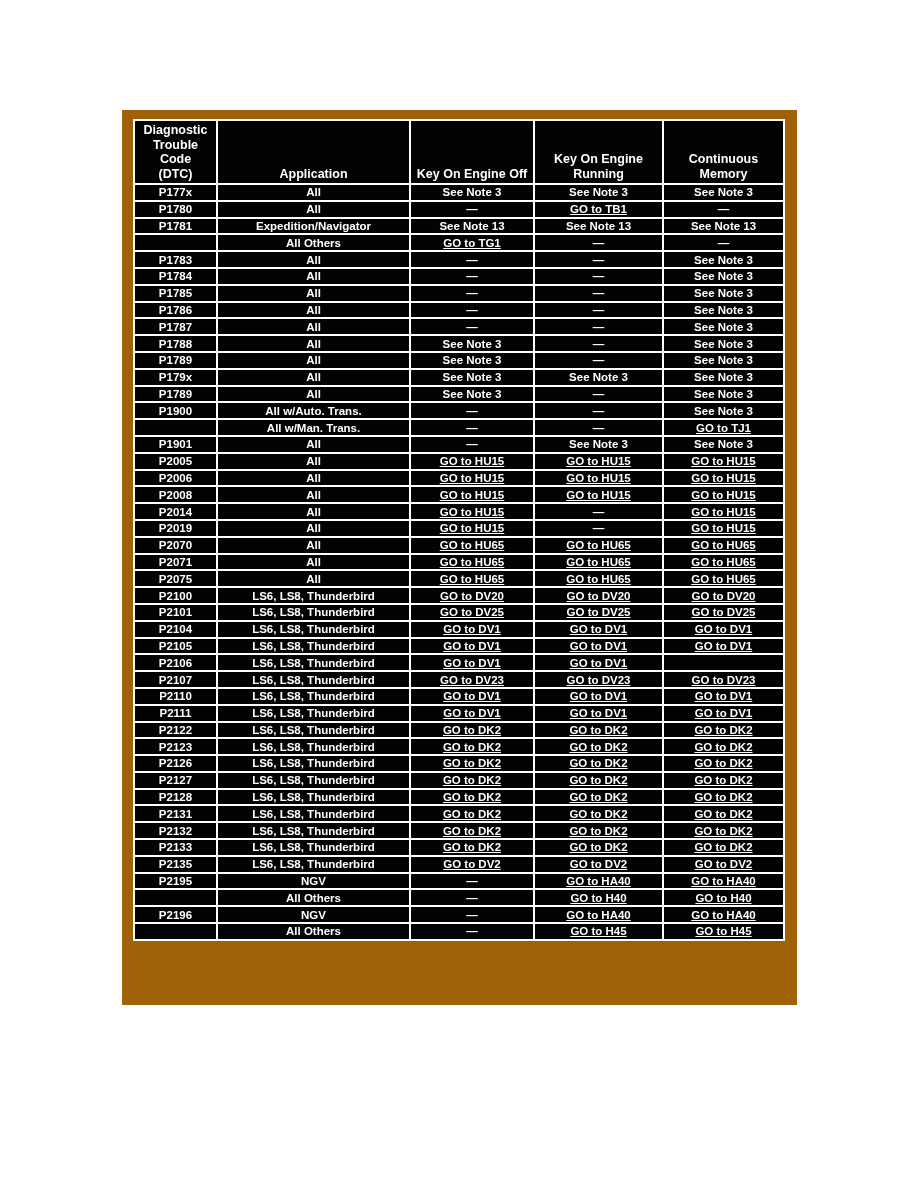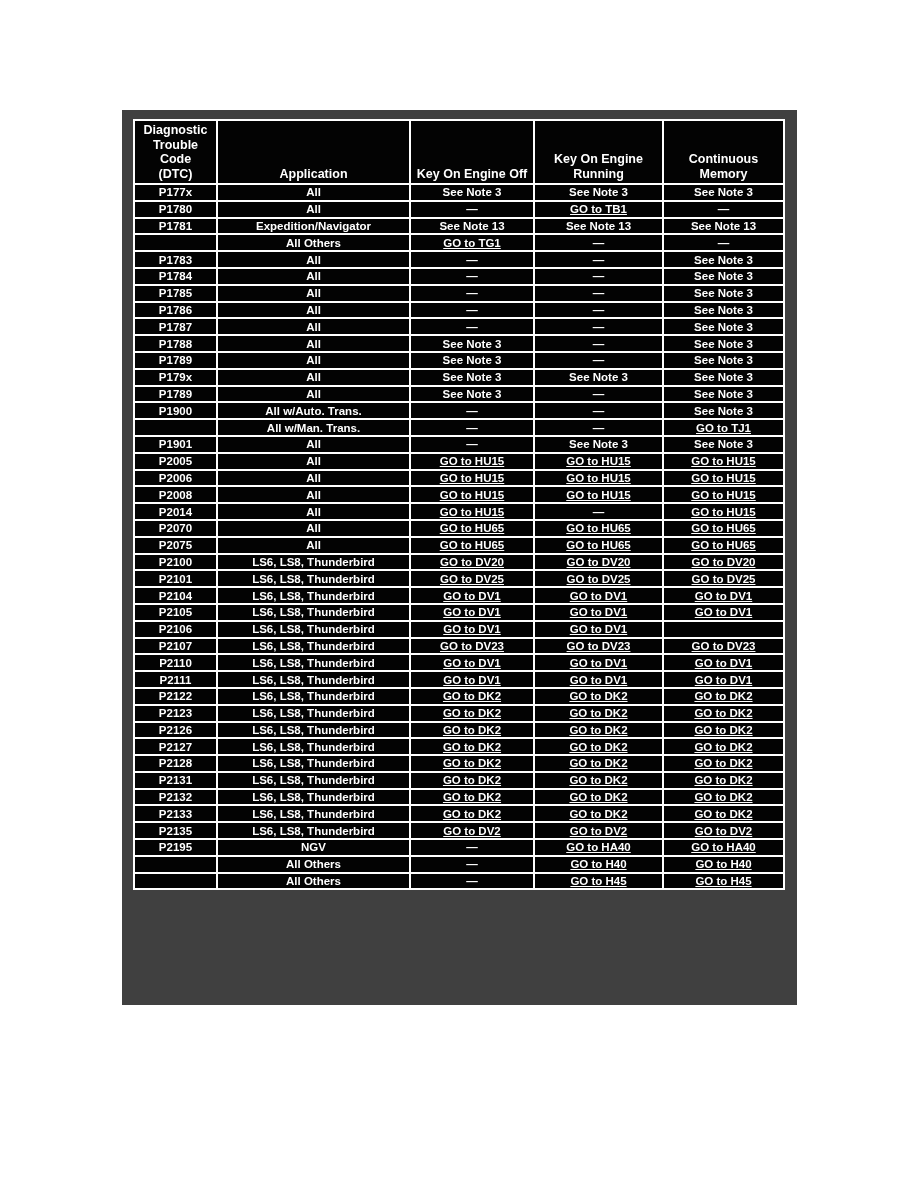--- a/index.html
+++ b/index.html
@@ -14,21 +14,21 @@
     background: #ffffff;
     overflow: hidden;
     font-family: "Liberation Sans", sans-serif;
   }
   .table-panel {
     position: absolute;
     left: 122px;
     top: 110px;
     width: 675px;
     height: 895px;
-    background: #404040;
+    background: #a16207;
   }
   table.dtc-table {
     position: absolute;
     left: 11px;
     top: 9px;
     width: 650px;
     border-collapse: collapse;
     table-layout: fixed;
     background: #030303;
   }
@@ -222,21 +222,35 @@
             <td><span class="golink">GO to HU15</span></td>
           </tr>
           <tr>
             <td>P2014</td>
             <td>All</td>
             <td><span class="golink">GO to HU15</span></td>
             <td>—</td>
             <td><span class="golink">GO to HU15</span></td>
           </tr>
           <tr>
+            <td>P2019</td>
+            <td>All</td>
+            <td><span class="golink">GO to HU15</span></td>
+            <td>—</td>
+            <td><span class="golink">GO to HU15</span></td>
+          </tr>
+          <tr>
             <td>P2070</td>
+            <td>All</td>
+            <td><span class="golink">GO to HU65</span></td>
+            <td><span class="golink">GO to HU65</span></td>
+            <td><span class="golink">GO to HU65</span></td>
+          </tr>
+          <tr>
+            <td>P2071</td>
             <td>All</td>
             <td><span class="golink">GO to HU65</span></td>
             <td><span class="golink">GO to HU65</span></td>
             <td><span class="golink">GO to HU65</span></td>
           </tr>
           <tr>
             <td>P2075</td>
             <td>All</td>
             <td><span class="golink">GO to HU65</span></td>
             <td><span class="golink">GO to HU65</span></td>
@@ -367,20 +381,27 @@
             <td>—</td>
             <td><span class="golink">GO to HA40</span></td>
             <td><span class="golink">GO to HA40</span></td>
           </tr>
           <tr>
             <td></td>
             <td>All Others</td>
             <td>—</td>
             <td><span class="golink">GO to H40</span></td>
             <td><span class="golink">GO to H40</span></td>
+          </tr>
+          <tr>
+            <td>P2196</td>
+            <td>NGV</td>
+            <td>—</td>
+            <td><span class="golink">GO to HA40</span></td>
+            <td><span class="golink">GO to HA40</span></td>
           </tr>
           <tr>
             <td></td>
             <td>All Others</td>
             <td>—</td>
             <td><span class="golink">GO to H45</span></td>
             <td><span class="golink">GO to H45</span></td>
           </tr>
         </tbody>
     </table>

